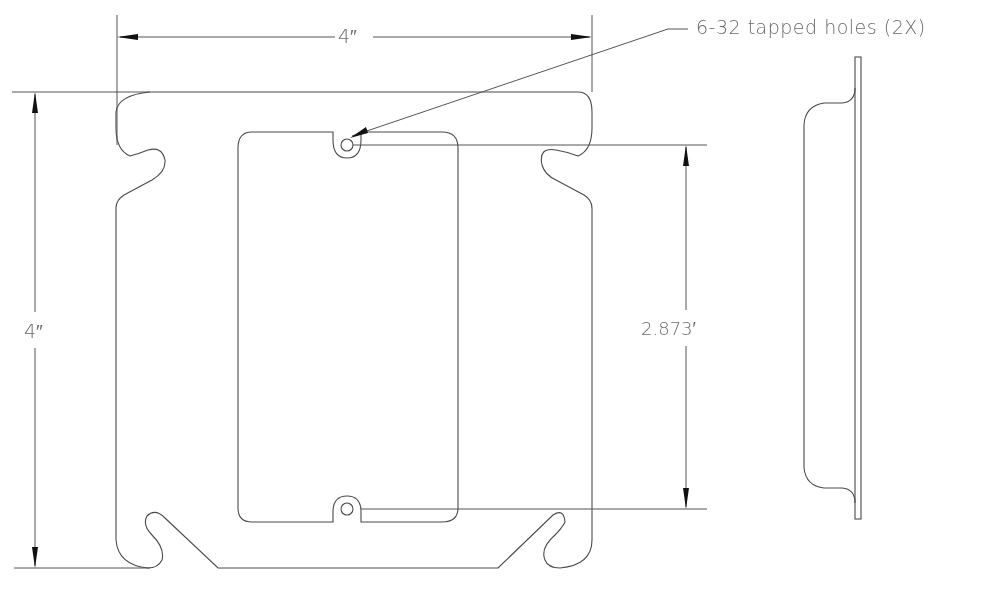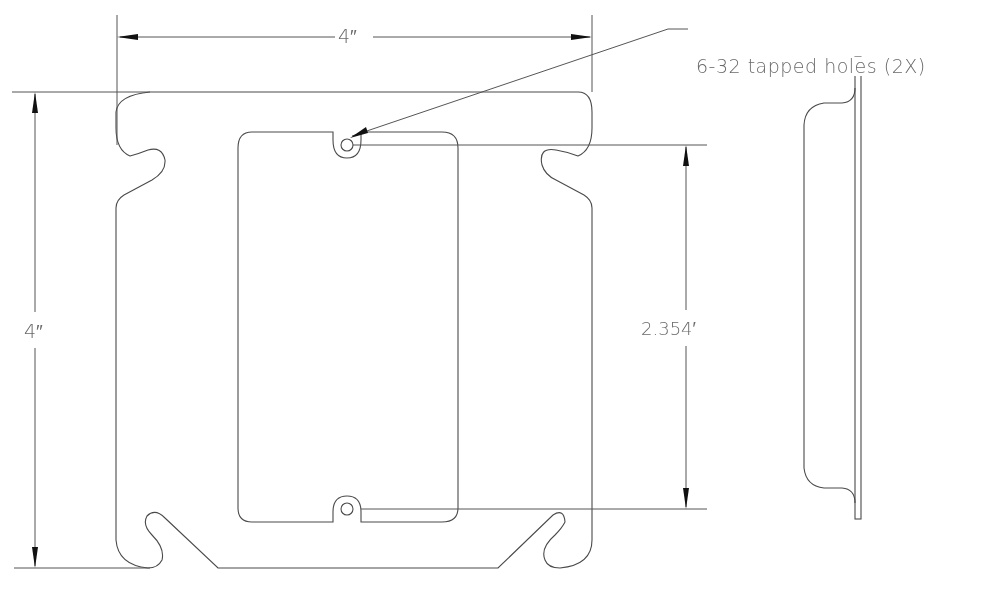--- a/index.html
+++ b/index.html
@@ -120,15 +120,15 @@
       Q 806 486 824 488
       L 842 488
       Q 855 489 855 503"></path>
   </g>
 </svg>
 
 <div class="lbl" style="left:336px; top:27px; font-size:19px; padding:0 2px;">4″</div>
 
 <div class="lbl" style="left:23px; top:320px; font-size:19px; padding:2px 1px;">4″</div>
 
-<div class="lbl" style="left:640px; top:318px; font-size:18px; padding:2px 1px;">2.354′</div>
+<div class="lbl" style="left:640px; top:318px; font-size:18px; padding:2px 1px;">2.873′</div>
 
-<div class="lbl" style="left:696px; top:18px; font-size:19px; letter-spacing:0.5px;margin-top:39px;">6-32 tapped holes (2X)</div>
+<div class="lbl" style="left:696px; top:18px; font-size:19px; letter-spacing:0.5px;">6-32 tapped holes (2X)</div>
 
 </body></html>

